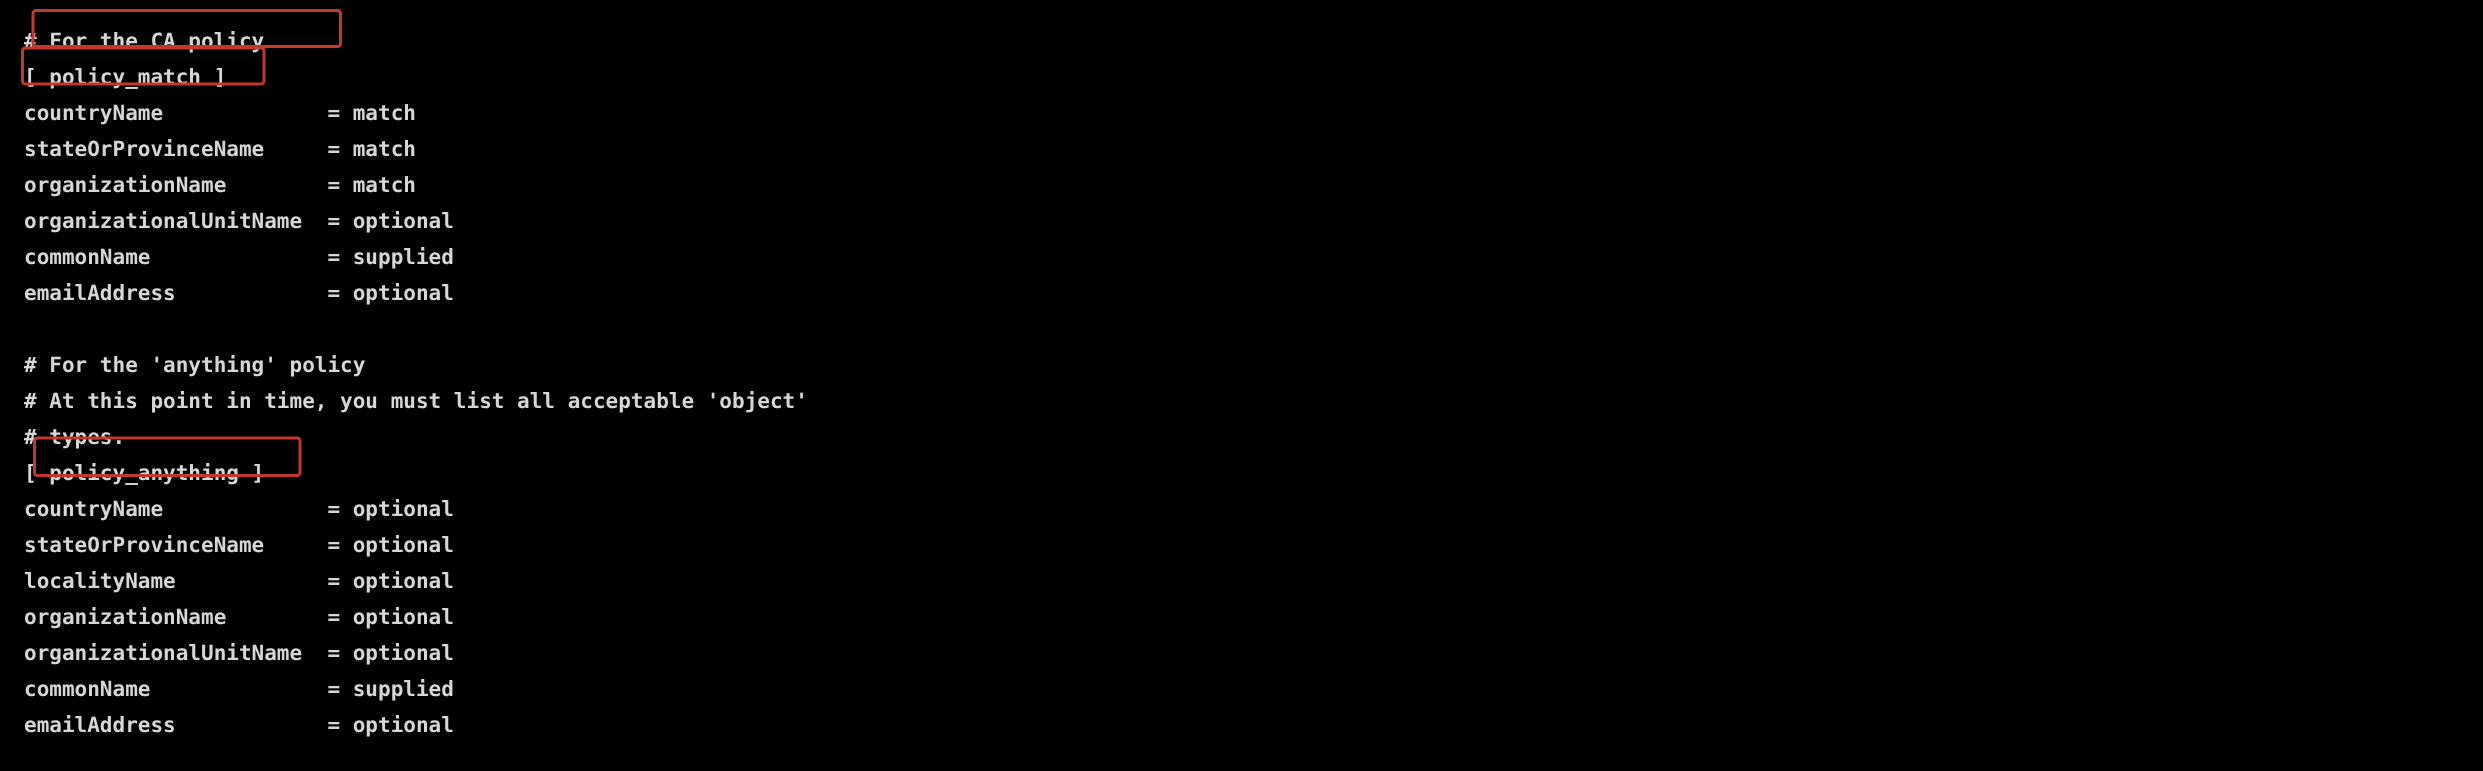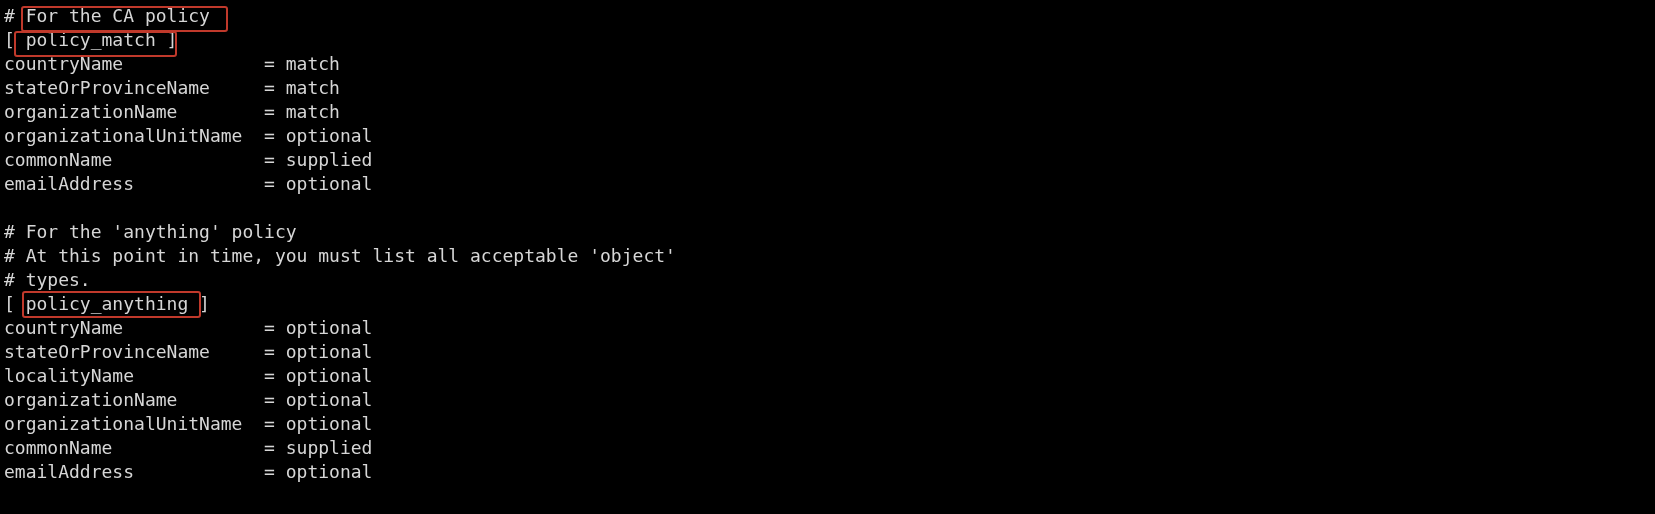--- a/index.html
+++ b/index.html
@@ -20,28 +20,28 @@
     height: 514px;
     background: #000000;
     overflow: hidden;
   }
 
   #code {
     position: absolute;
     left: 0;
     top: 0;
     padding: 4px 0 0 4px;
-    margin: 0;
+    margin: 12px;
     font-family: "DejaVu Sans Mono", "Liberation Mono", monospace;
-    font-size: 18px;
+    font-size: 14px;
     line-height: 24px;
     letter-spacing: 0px;
     color: #d6d6d6;
     white-space: pre;
-    font-weight: 400;
+    font-weight: 700;
     -webkit-font-smoothing: antialiased;
   }
 
   .line {
     display: block;
     height: 24px;
     white-space: pre;
   }
 
   .blank {

